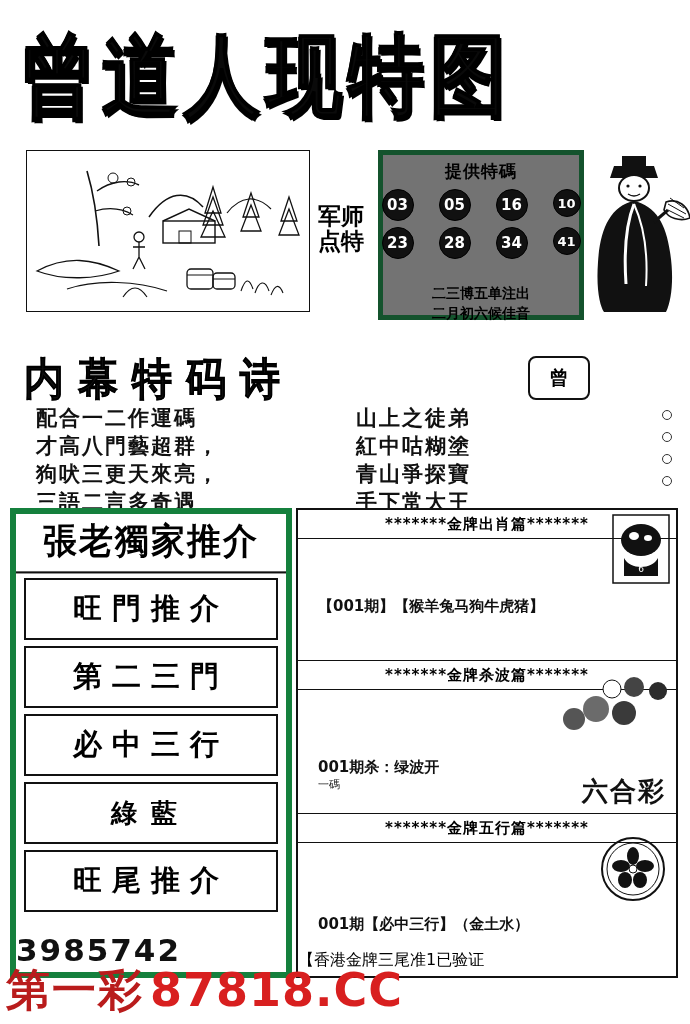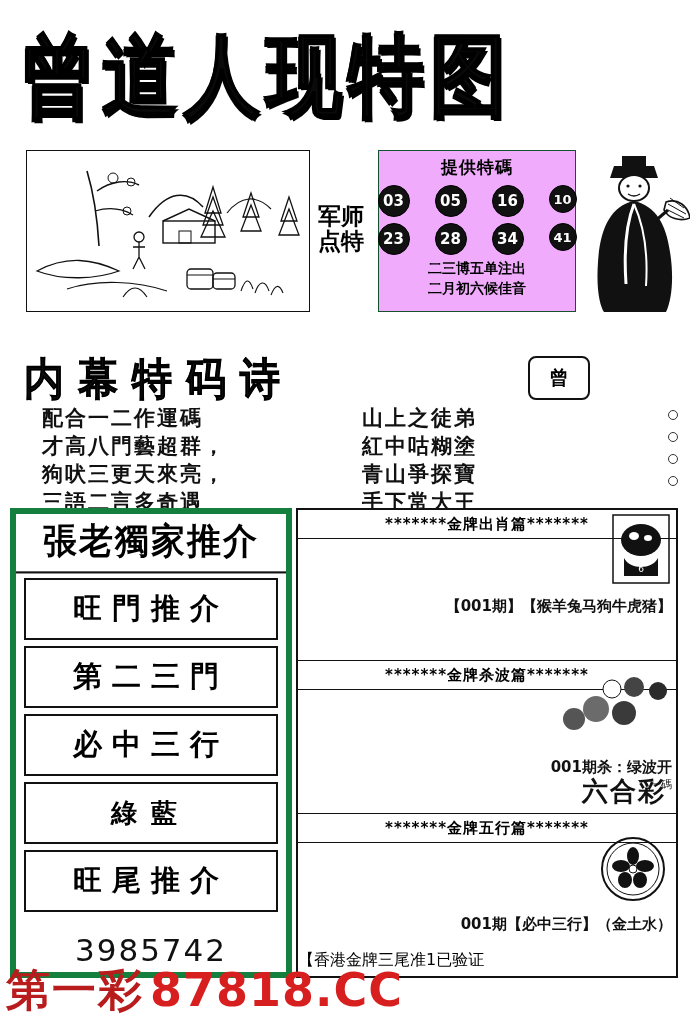--- a/index.html
+++ b/index.html
@@ -40,37 +40,37 @@
 
   .junshi{
     position:absolute;left:292px;top:4px;width:58px;height:150px;
     display:flex;flex-direction:column;align-items:center;justify-content:center;
     font-family:"DejaVu Sans", sans-serif;font-weight:bold;font-size:23px;
     line-height:1.08;color:#000;letter-spacing:0;
   }
 
   .balls-box{
     position:absolute;left:352px;top:0;width:196px;height:160px;
-    border:1px solid #14532d;background:#f0abfc;
+    border:5px solid #14532d;background:#737373;
     display:flex;flex-direction:column;align-items:center;
   }
   .balls-title{
     font-family:"DejaVu Sans", sans-serif;font-weight:bold;font-size:17px;
     margin-top:5px;letter-spacing:1px;
   }
   .ball-line{display:flex;gap:25px;margin-top:6px;}
   .ball{
     width:30px;height:30px;border-radius:50%;
     display:flex;align-items:center;justify-content:center;
     font-family:"DejaVu Sans", sans-serif;font-weight:bold;font-size:15px;
     color:#fff;background:#111;border:1px solid #000;
   }
   .ball.sm{width:26px;height:26px;font-size:13px;}
   .balls-note{
-    margin-top:3px;text-align:center;
+    margin-top:24px;text-align:center;
     font-family:"DejaVu Sans", sans-serif;font-weight:bold;font-size:14px;
     line-height:1.45;
   }
 
   .monk{
     position:absolute;left:548px;top:-6px;width:120px;height:170px;
   }
 
   
   .poem-head{
@@ -82,21 +82,21 @@
     -webkit-text-stroke:0.6px #000;
   }
   .seal{
     position:absolute;left:528px;top:356px;width:58px;height:40px;
     border:2px solid #111;border-radius:8px;
     display:flex;align-items:center;justify-content:center;
     font-family:"DejaVu Sans", sans-serif;font-size:19px;font-weight:bold;
   }
 
   .poem-body{
-    position:absolute;left:42px;top:404px;width:640px;height:100px;
+    position:absolute;left:36px;top:404px;width:640px;height:100px;
     display:flex;flex-direction:column;justify-content:space-between;
   }
   .poem-line{
     display:flex;justify-content:flex-start;
     font-family:"DejaVu Sans", sans-serif;font-size:21px;font-weight:bold;
     letter-spacing:2px;color:#111;
   }
   .poem-line .half{width:320px;white-space:nowrap;}
   .poem-dots{position:absolute;right:2px;top:6px;width:12px;}
   .dot{width:8px;height:8px;border:1px solid #333;border-radius:50%;margin-bottom:12px;}
@@ -114,36 +114,36 @@
   }
   .lc-cell{
     height:58px;border-bottom:2px solid #111;margin:6px 8px;
     border:2px solid #111;
     display:flex;align-items:center;justify-content:center;
     font-family:"DejaVu Sans", sans-serif;font-weight:bold;font-size:29px;
     letter-spacing:10px;
   }
   .lc-cell.small{font-size:26px;letter-spacing:14px;}
   .lc-num{
-    position:absolute;left:0;bottom:4px;width:100%;text-align:center;
-    font-family:"DejaVu Sans", sans-serif;font-weight:normal;font-size:31px;
+    position:absolute;left:0;bottom:4px;width:100%;text-align:left;
+    font-family:"DejaVu Sans", sans-serif;font-weight:bold;font-size:31px;
     letter-spacing:2px;color:#111;
   }
 
   
   .right-col{
     position:absolute;left:296px;top:508px;width:382px;height:470px;
     border:2px solid #111;background:#fff;box-sizing:border-box;
   }
   .rc-band{
     text-align:center;font-family:"DejaVu Sans", sans-serif;font-weight:bold;
     font-size:15px;letter-spacing:1px;padding:5px 0 4px;
     border-bottom:1px solid #111;
   }
-  .rc-body{position:relative;padding:4px 4px;text-align:right;}
+  .rc-body{position:relative;padding:4px 20px;}
   .rc-text{
     font-family:"DejaVu Sans", sans-serif;font-weight:bold;font-size:15px;
     color:#111;
   }
   .rc-sec{position:relative;border-bottom:1px solid #111;}
   .badge-img{position:absolute;right:6px;top:4px;}
   .sub-note{font-family:"DejaVu Sans", sans-serif;font-size:11px;color:#222;}
   .liuhe{
     position:absolute;right:10px;bottom:4px;
     font-family:"DejaVu Sans", sans-serif;font-weight:bold;font-size:26px;

